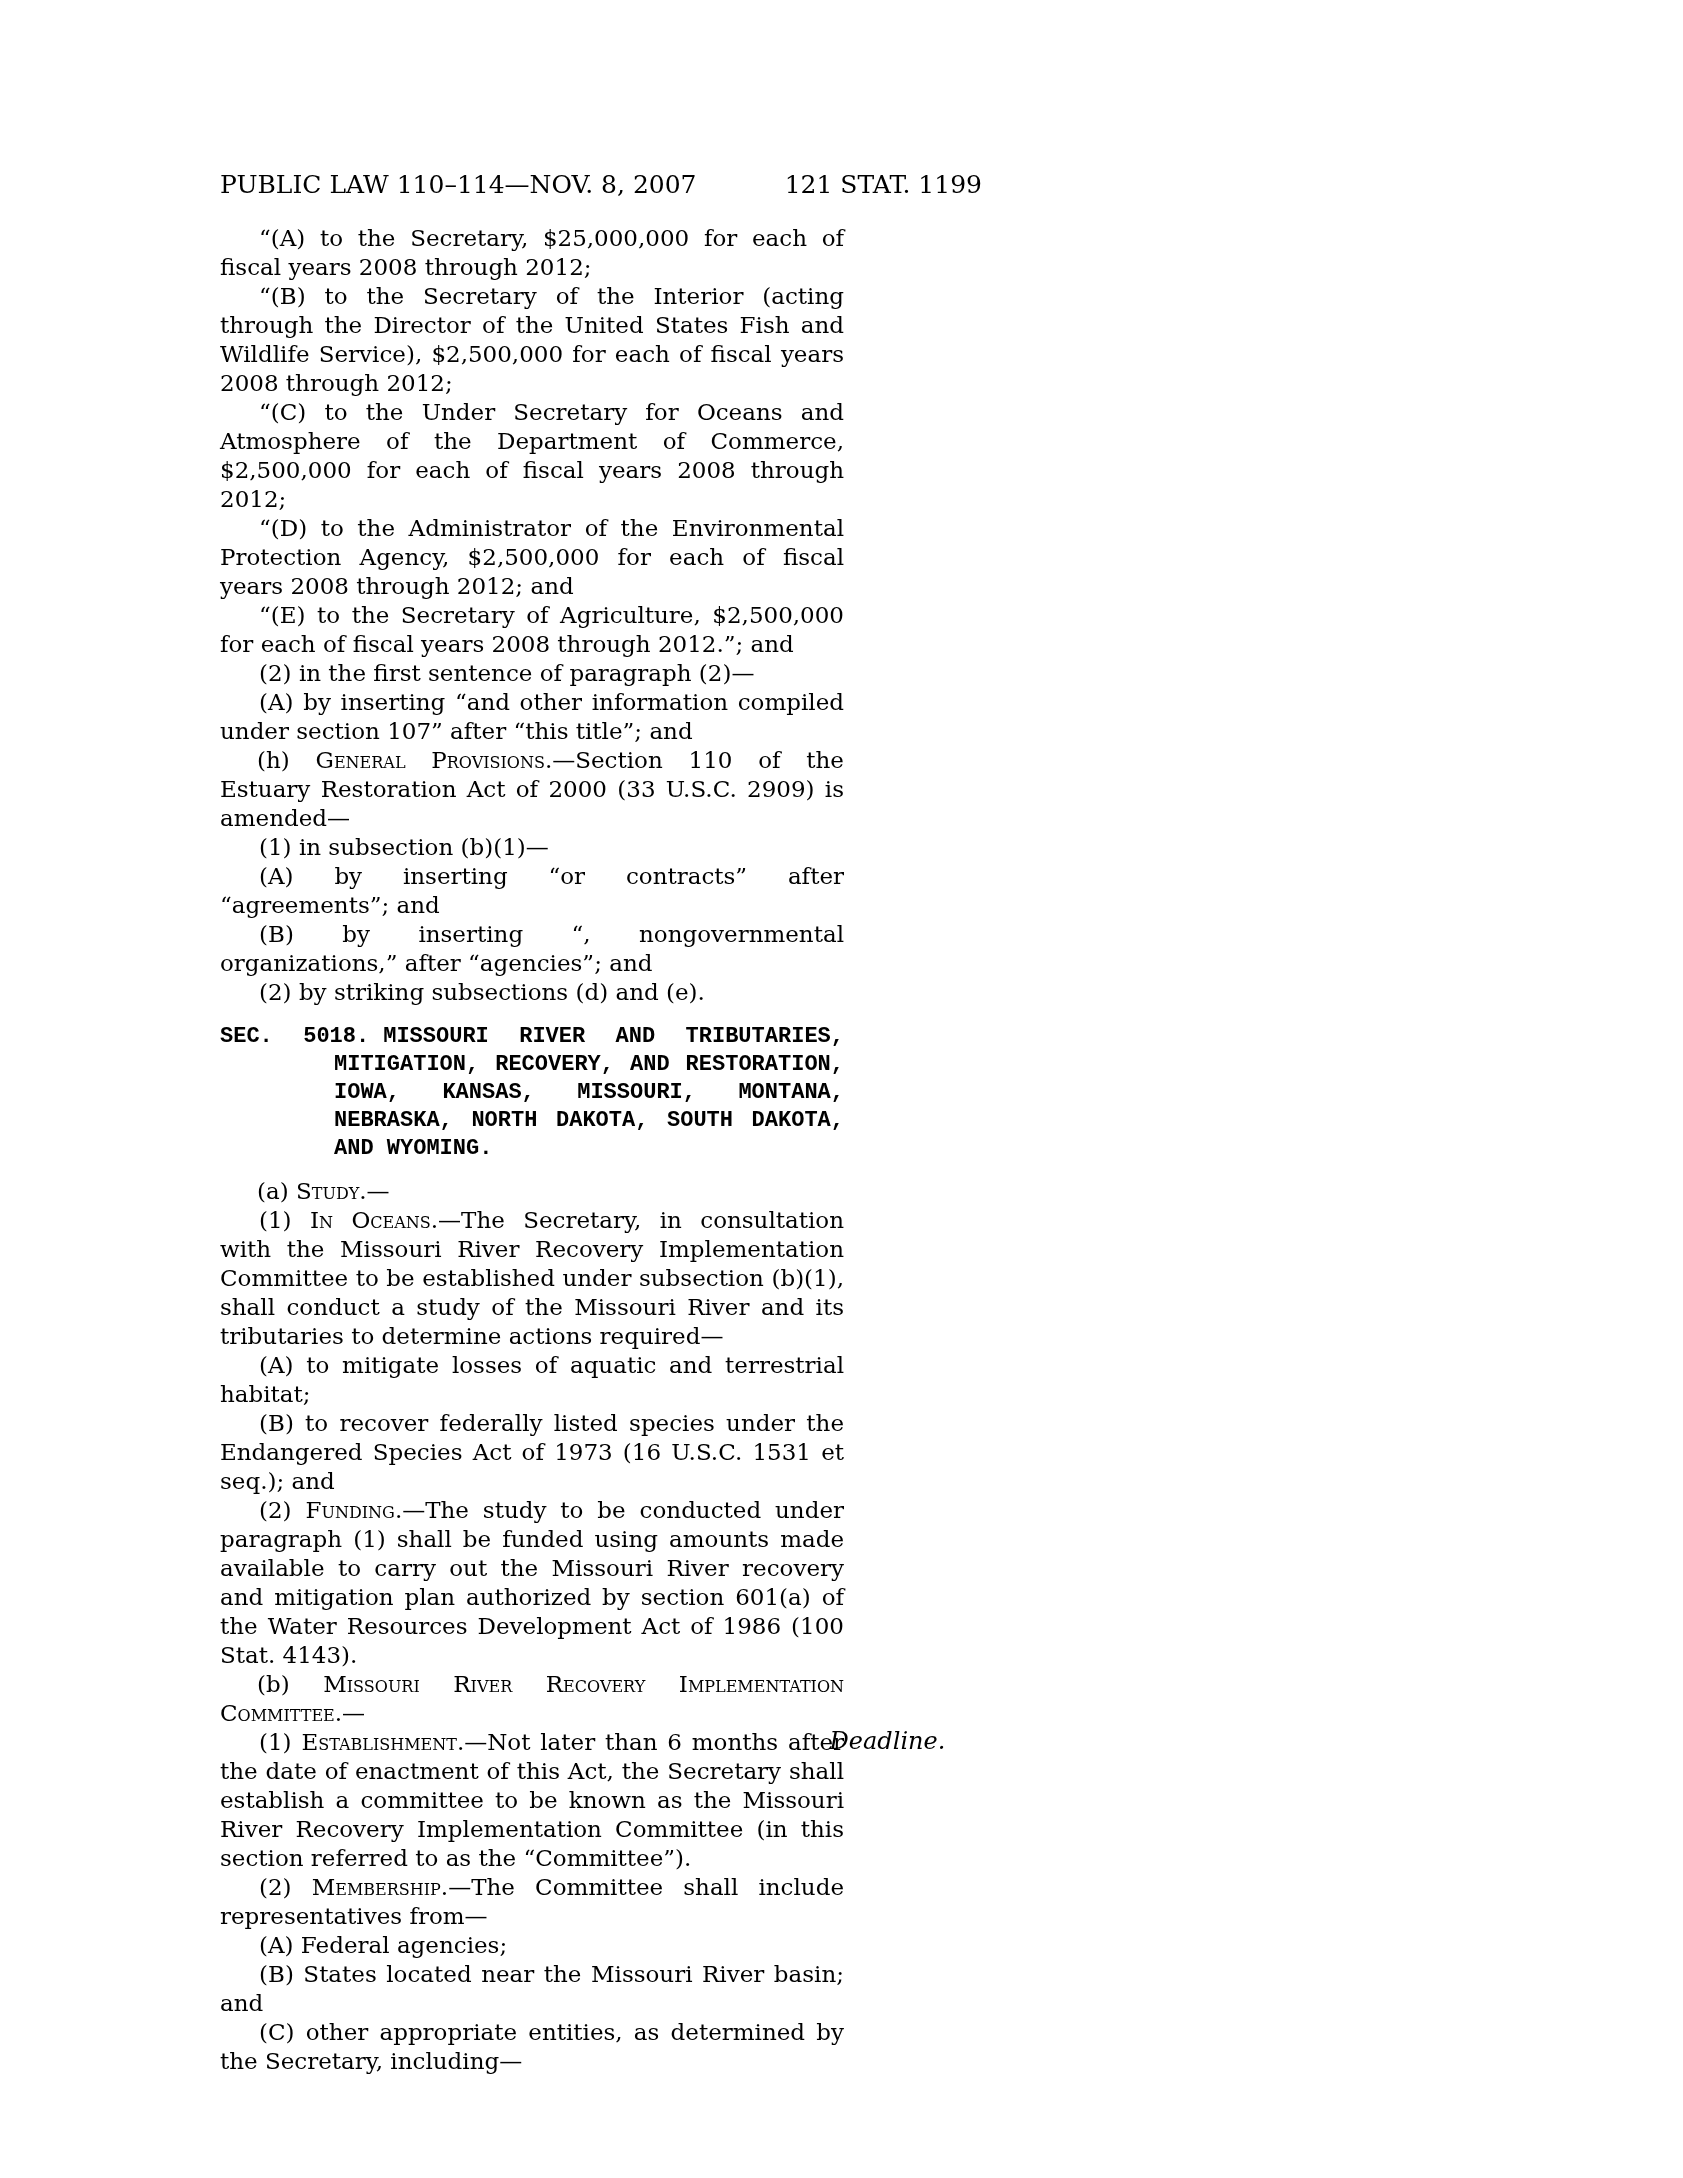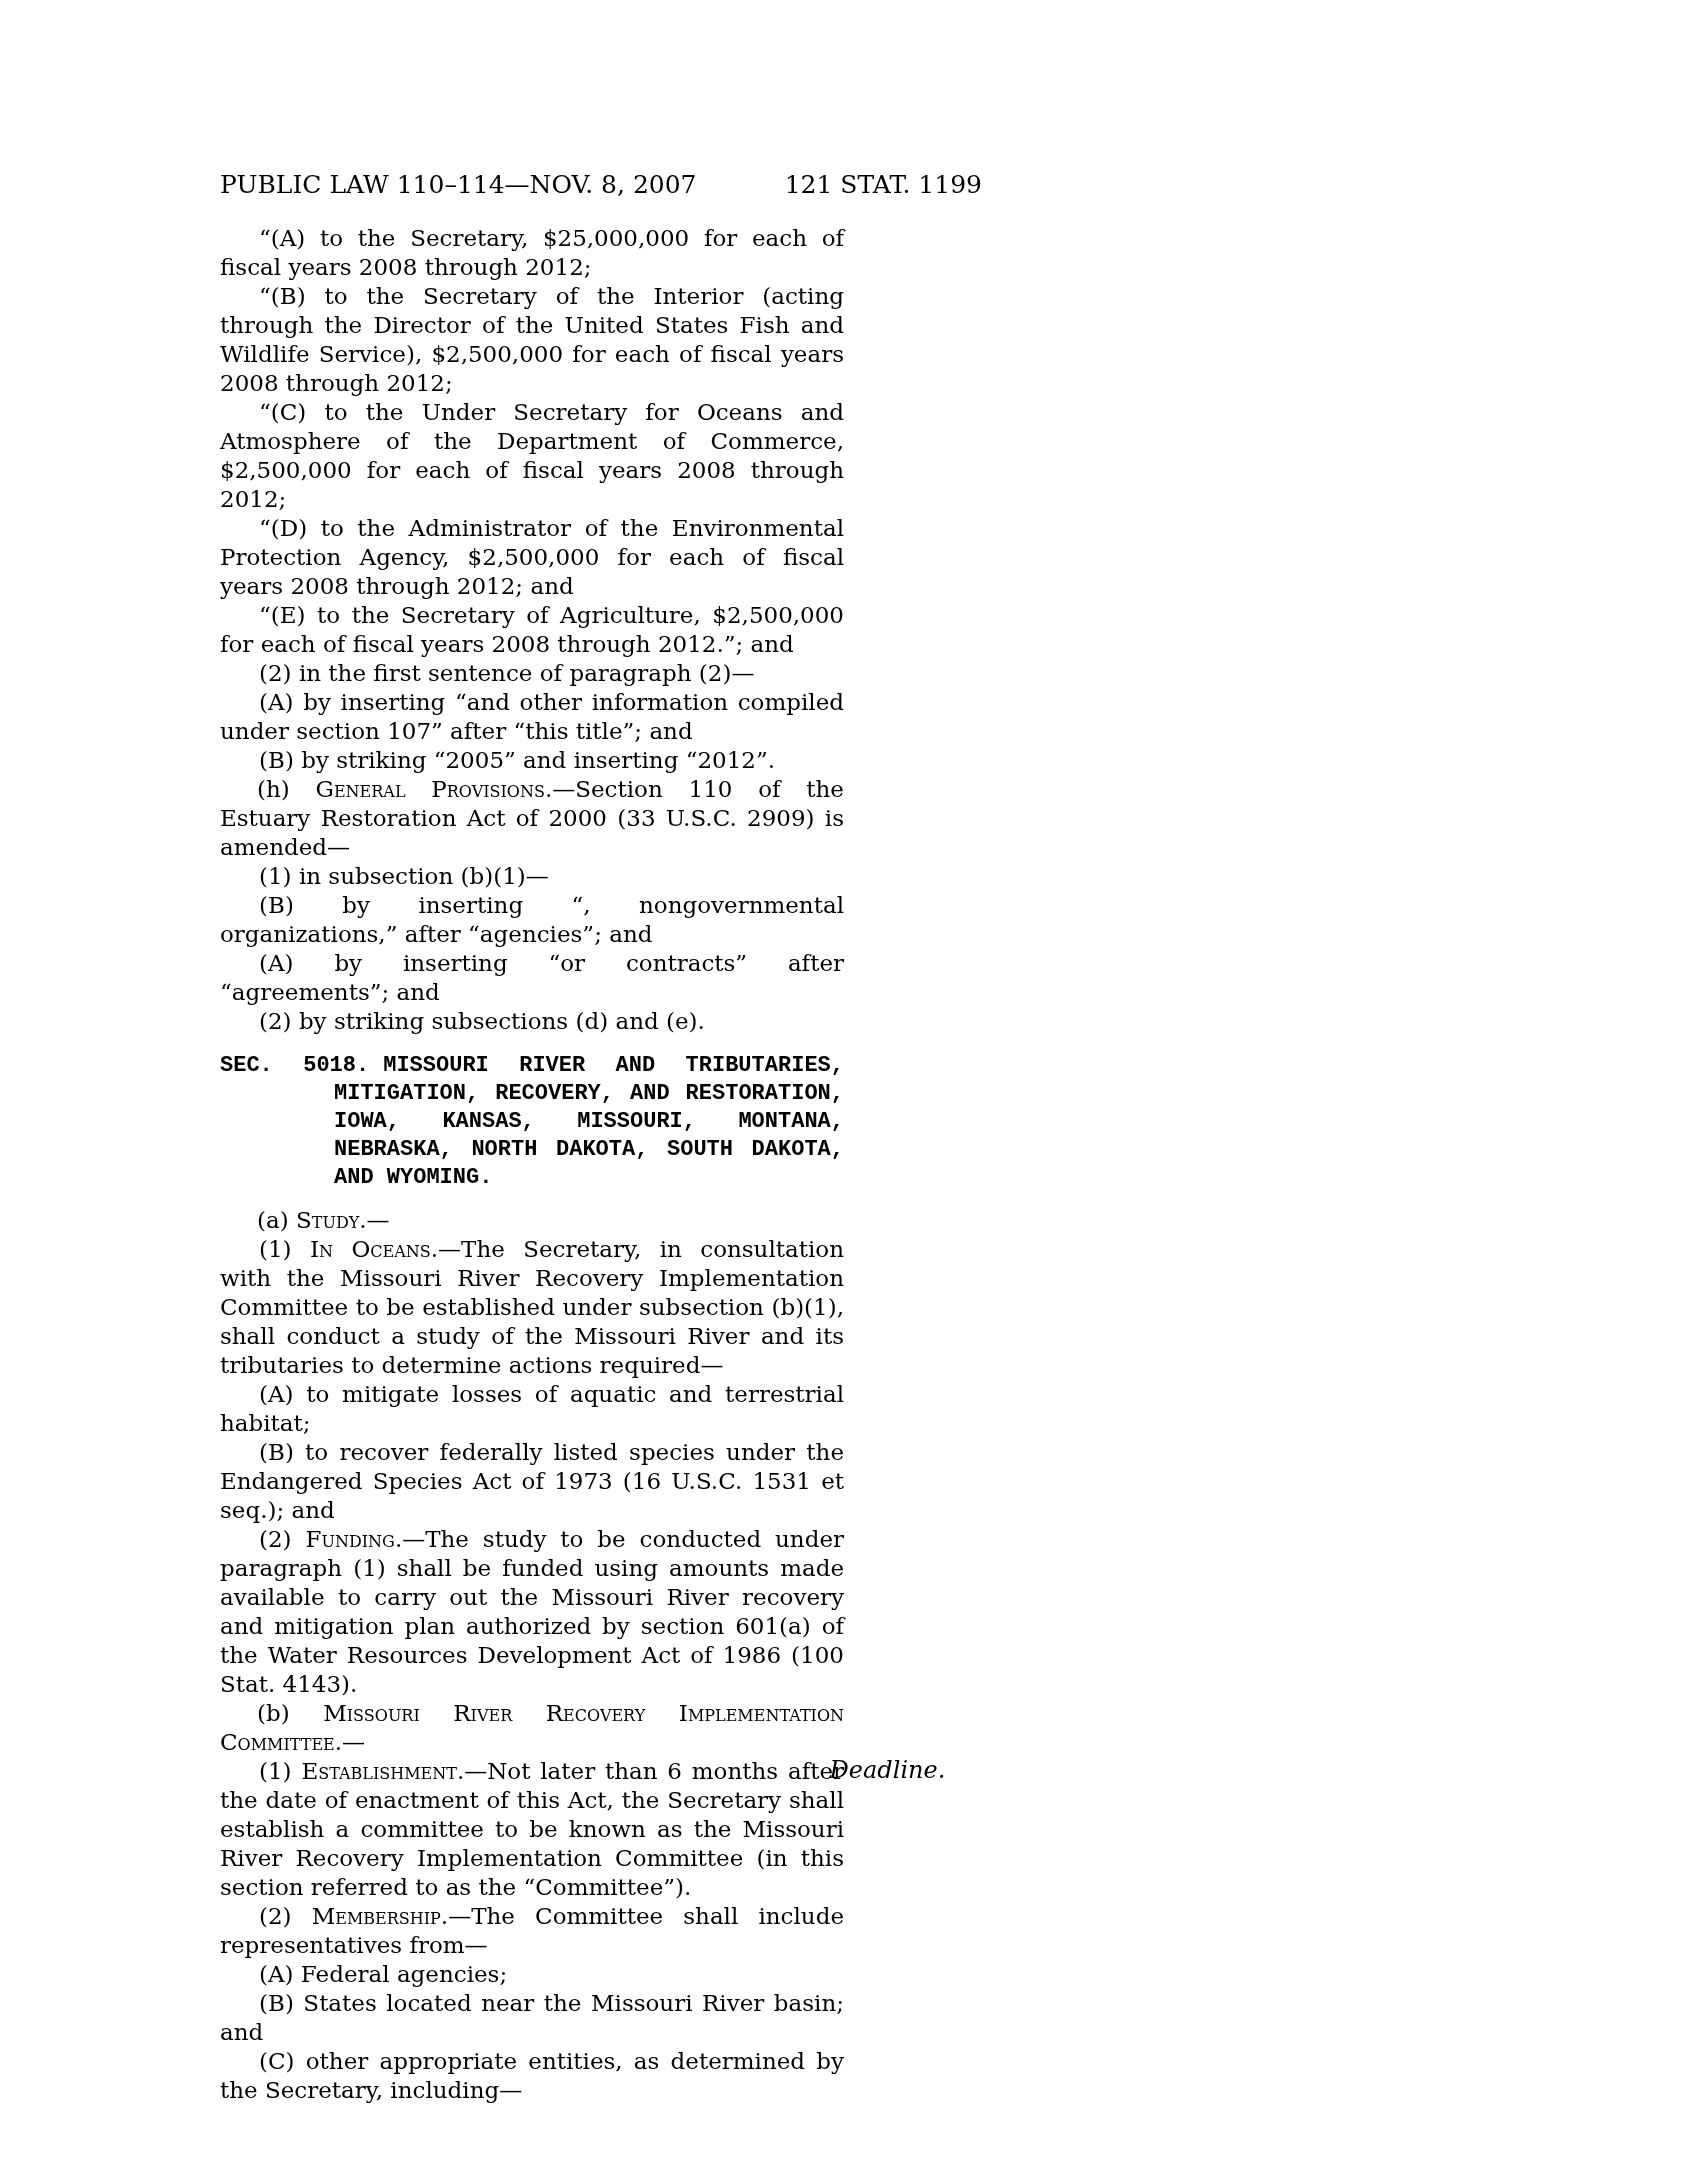--- a/index.html
+++ b/index.html
@@ -64,27 +64,26 @@
 
     <div class="body">
 
       <p class="lvl-2">“(A) to the Secretary, $25,000,000 for each of fiscal years 2008 through 2012;</p>
       <p class="lvl-2">“(B) to the Secretary of the Interior (acting through the Director of the United States Fish and Wildlife Service), $2,500,000 for each of fiscal years 2008 through 2012;</p>
       <p class="lvl-2">“(C) to the Under Secretary for Oceans and Atmosphere of the Department of Commerce, $2,500,000 for each of fiscal years 2008 through 2012;</p>
       <p class="lvl-2">“(D) to the Administrator of the Environmental Protection Agency, $2,500,000 for each of fiscal years 2008 through 2012; and</p>
       <p class="lvl-2">“(E) to the Secretary of Agriculture, $2,500,000 for each of fiscal years 2008 through 2012.”; and</p>
       <p class="lvl-1">(2) in the first sentence of paragraph (2)—</p>
       <p class="lvl-2">(A) by inserting “and other information compiled under section 107” after “this title”; and</p>
-      <p class="lvl-2">(B) by striking “2005” and inserting “2012”.</p>
 
       <p class="lvl-h"><span>(h) </span><span class="sc">General Provisions</span><span>.—Section 110 of the Estuary Restoration Act of 2000 (33 U.S.C. 2909) is amended—</span></p>
 
       <p class="lvl-1">(1) in subsection (b)(1)—</p>
+      <p class="lvl-2">(A) by inserting “or contracts” after “agreements”; and</p>
       <p class="lvl-2">(B) by inserting “, nongovernmental organizations,” after “agencies”; and</p>
-      <p class="lvl-2">(A) by inserting “or contracts” after “agreements”; and</p>
       <p class="lvl-1">(2) by striking subsections (d) and (e).</p>
 
       <div class="sec-heading"><span class="sec-num">SEC. 5018.</span><span>MISSOURI RIVER AND TRIBUTARIES, MITIGATION, RECOVERY, AND RESTORATION, IOWA, KANSAS, MISSOURI, MONTANA, NEBRASKA, NORTH DAKOTA, SOUTH DAKOTA, AND WYOMING.</span></div>
 
       <p class="lvl-h"><span>(a) </span><span class="sc">Study</span><span>.—</span></p>
 
       <p class="lvl-1"><span>(1) </span><span class="sc">In Oceans</span><span>.—The Secretary, in consultation with the Missouri River Recovery Implementation Committee to be established under subsection (b)(1), shall conduct a study of the Missouri River and its tributaries to determine actions required—</span></p>
 
       <p class="lvl-2">(A) to mitigate losses of aquatic and terrestrial habitat;</p>
       <p class="lvl-2">(B) to recover federally listed species under the Endangered Species Act of 1973 (16 U.S.C. 1531 et seq.); and</p>

